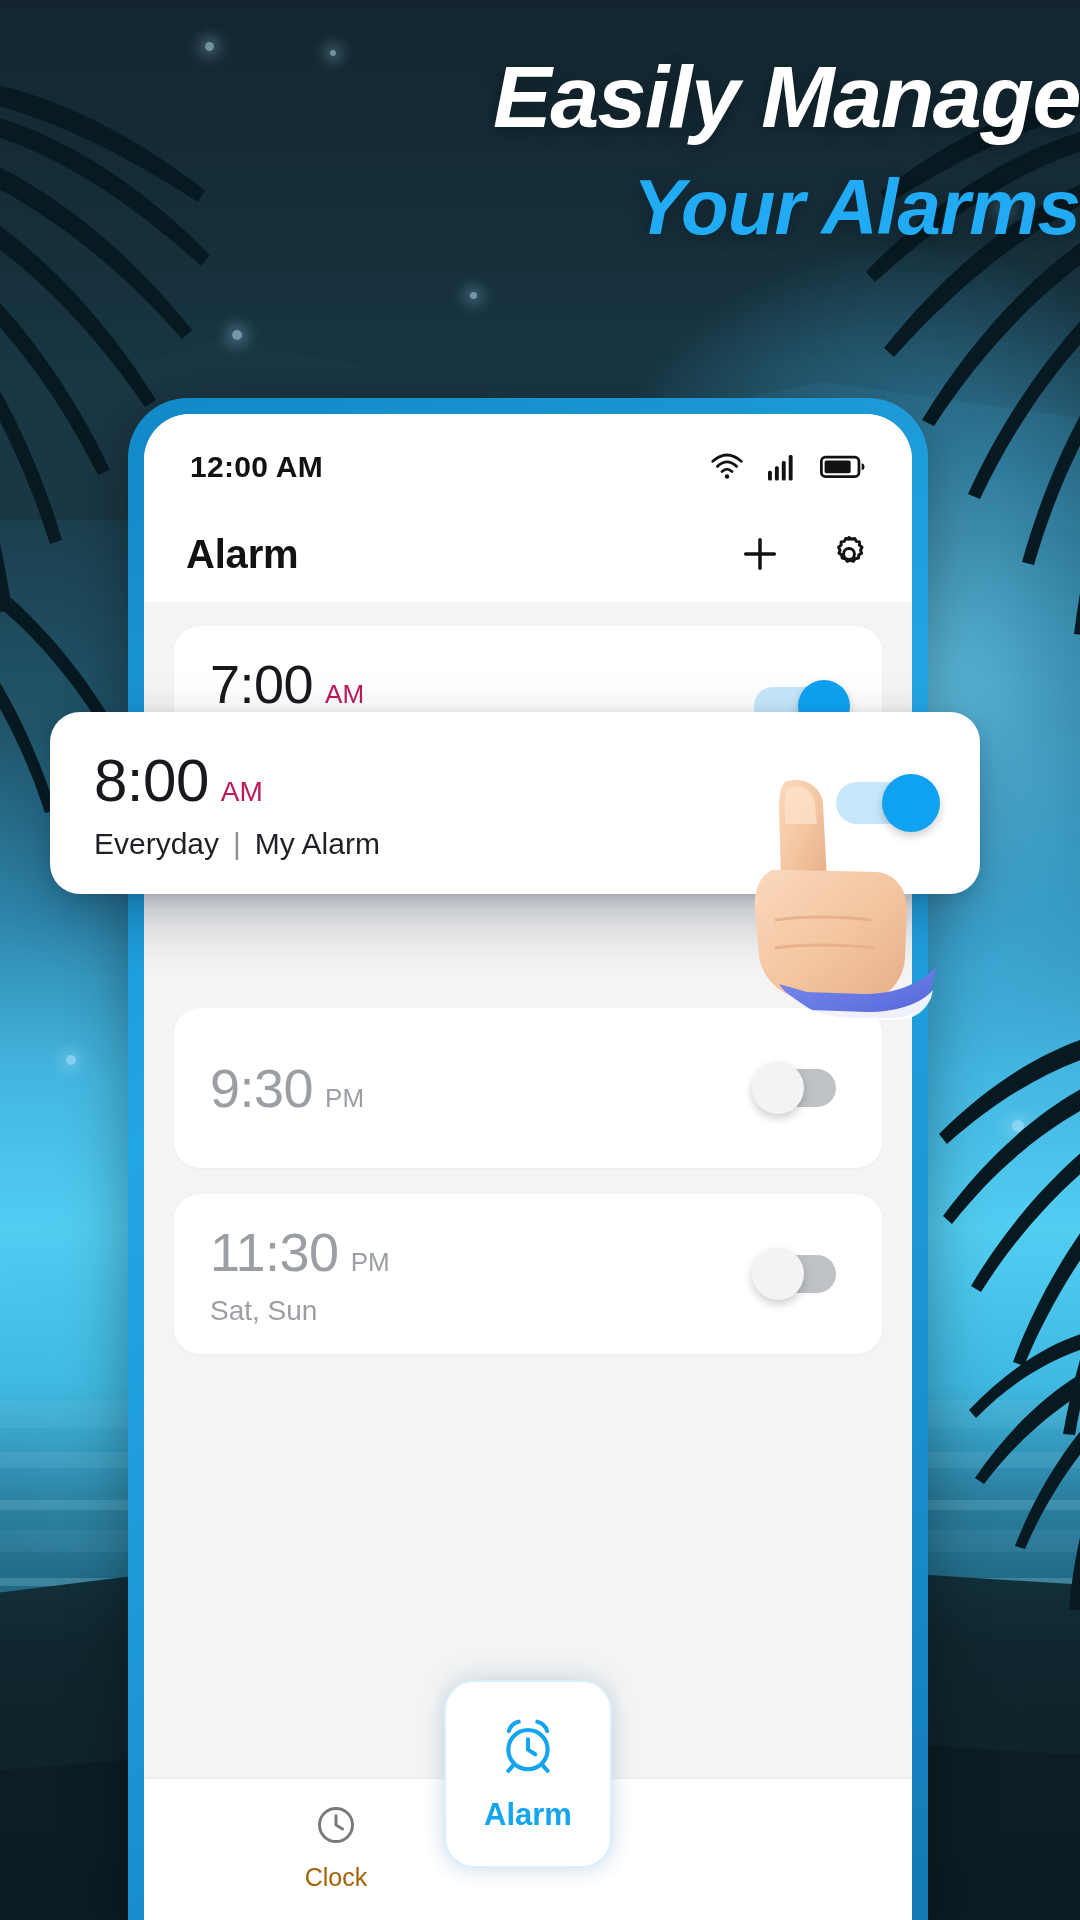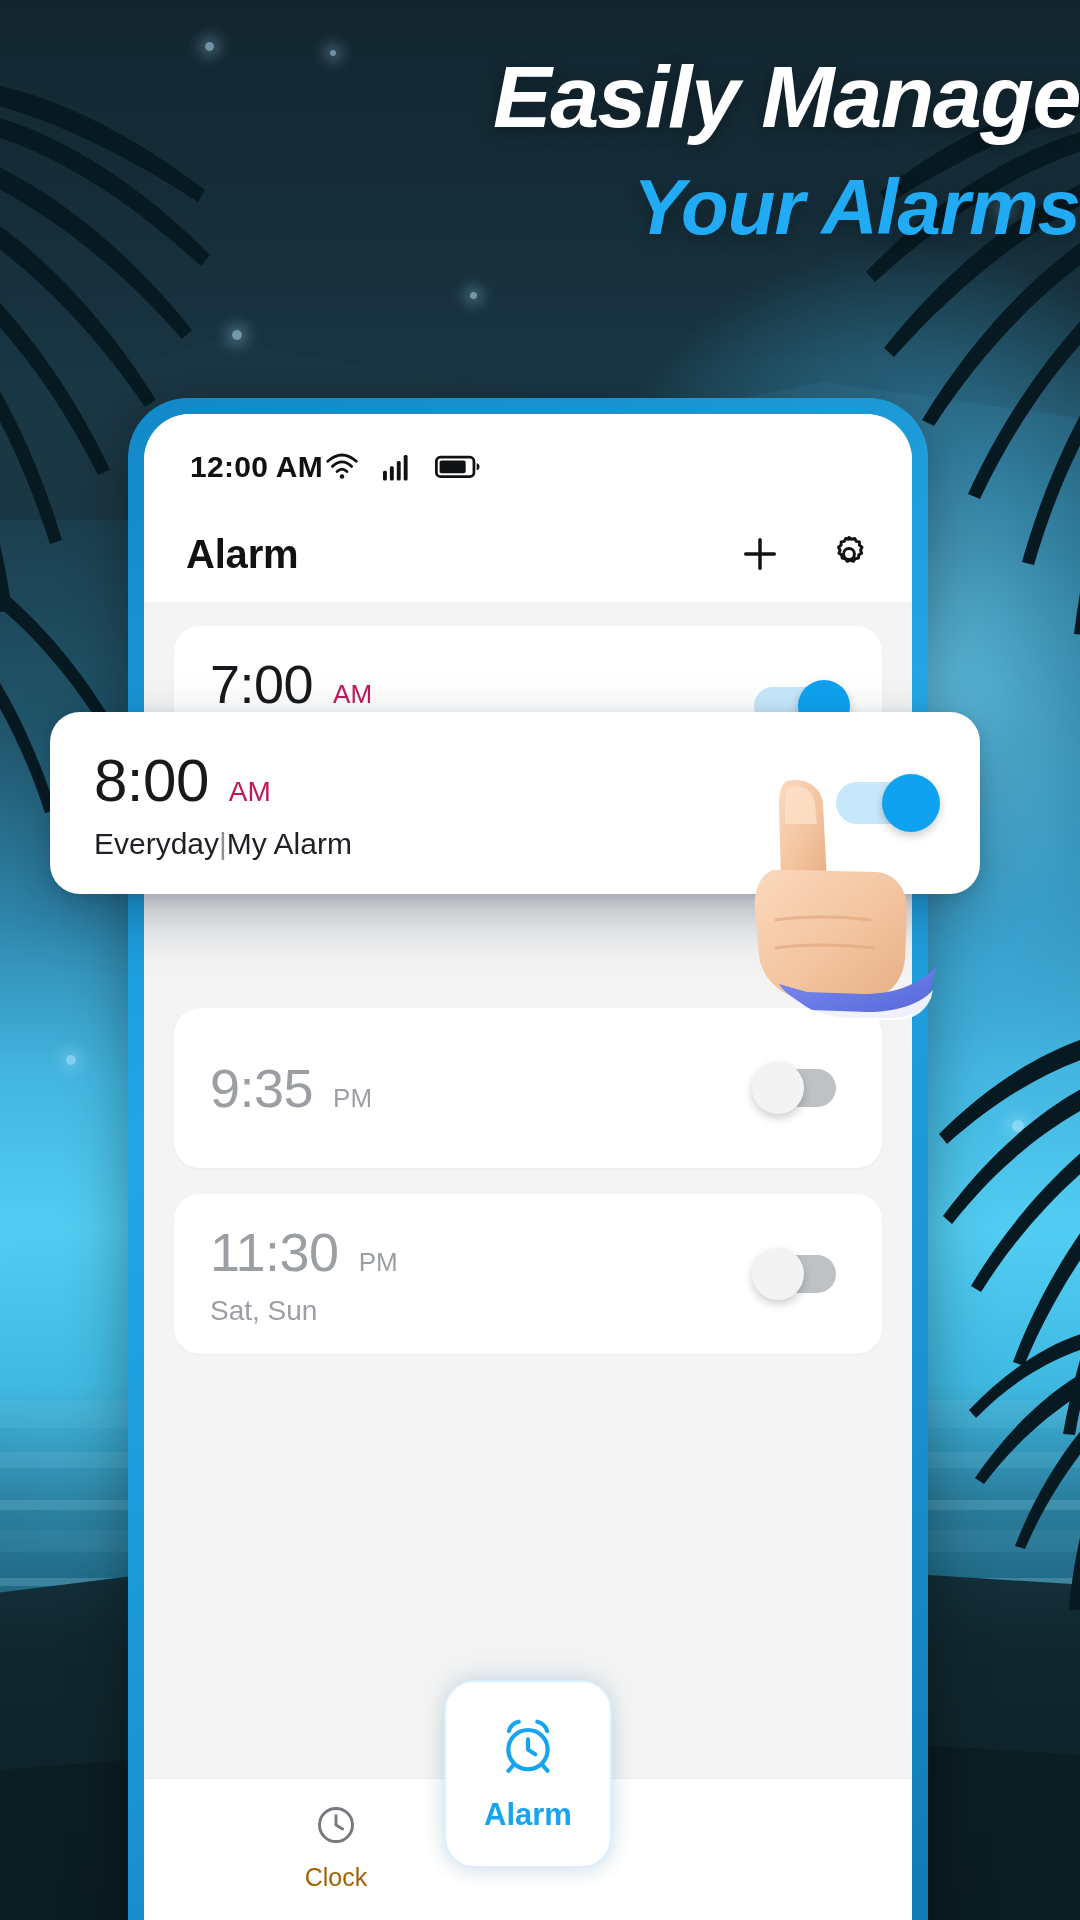--- a/index.html
+++ b/index.html
@@ -112,21 +112,21 @@
     width:100%; height:100%;
     background:#F4F4F4;
     border-radius:46px 46px 0 0;
     overflow:hidden;
     position:relative;
   }
 
   
   .statusbar {
     height:92px; background:#ffffff;
-    display:flex; align-items:center; justify-content:flex-start;
+    display:flex; align-items:center; justify-content:space-between;
     padding:14px 46px 0 46px;
   }
   .status-time { font-size:30px; font-weight:bold; color:#101214; letter-spacing:.3px; }
   .status-icons { display:flex; align-items:center; gap:20px; }
 
   
   .appbar {
     height:96px; background:#ffffff;
     display:flex; align-items:center; justify-content:space-between;
     padding:0 42px;
@@ -136,25 +136,25 @@
 
   
   .alarm-list { background:#F4F4F4; padding:24px 30px 0 30px; }
   .alarm-card {
     background:#ffffff; border-radius:26px;
     height:160px; margin-bottom:26px;
     display:flex; align-items:center; justify-content:space-between;
     padding:0 36px;
     box-shadow:0 1px 3px rgba(0,0,0,.04);
   }
-  .alarm-time { display:flex; align-items:baseline; gap:20px; }
+  .alarm-time { display:flex; align-items:baseline; gap:12px; }
   .alarm-time .t { font-size:54px; font-weight:400; color:#17191C; letter-spacing:-.5px; }
   .alarm-time .mer { font-size:26px; font-weight:400; color:#be185d; }
   .alarm-sub {
-    display:flex; align-items:center; 
+    display:flex; align-items:center; gap:14px;
     font-size:28px; color:#1d2024; margin-top:12px;
   }
   .alarm-sub .sep { color:#8b9095; font-weight:300; }
   .alarm-card.off .alarm-time .t,
   .alarm-card.off .alarm-time .mer { color:#9B9FA4; }
   .alarm-card.off .alarm-sub { color:#9B9FA4; }
 
   
   .toggle { position:relative; width:92px; height:46px; flex:none; }
   .toggle .track {
@@ -377,21 +377,21 @@
           <div class="track"></div>
           <div class="thumb"></div>
         </div>
       </div>
 
       <div class="alarm-card" style="visibility:hidden;height:170px;"></div>
 
       <div class="alarm-card off">
         <div>
           <div class="alarm-time">
-            <span class="t">9:35</span>
+            <span class="t">9:30</span>
             <span class="mer">PM</span>
           </div>
         </div>
         <div class="toggle off">
           <div class="track"></div>
           <div class="thumb"></div>
         </div>
       </div>
 
       <div class="alarm-card off">

